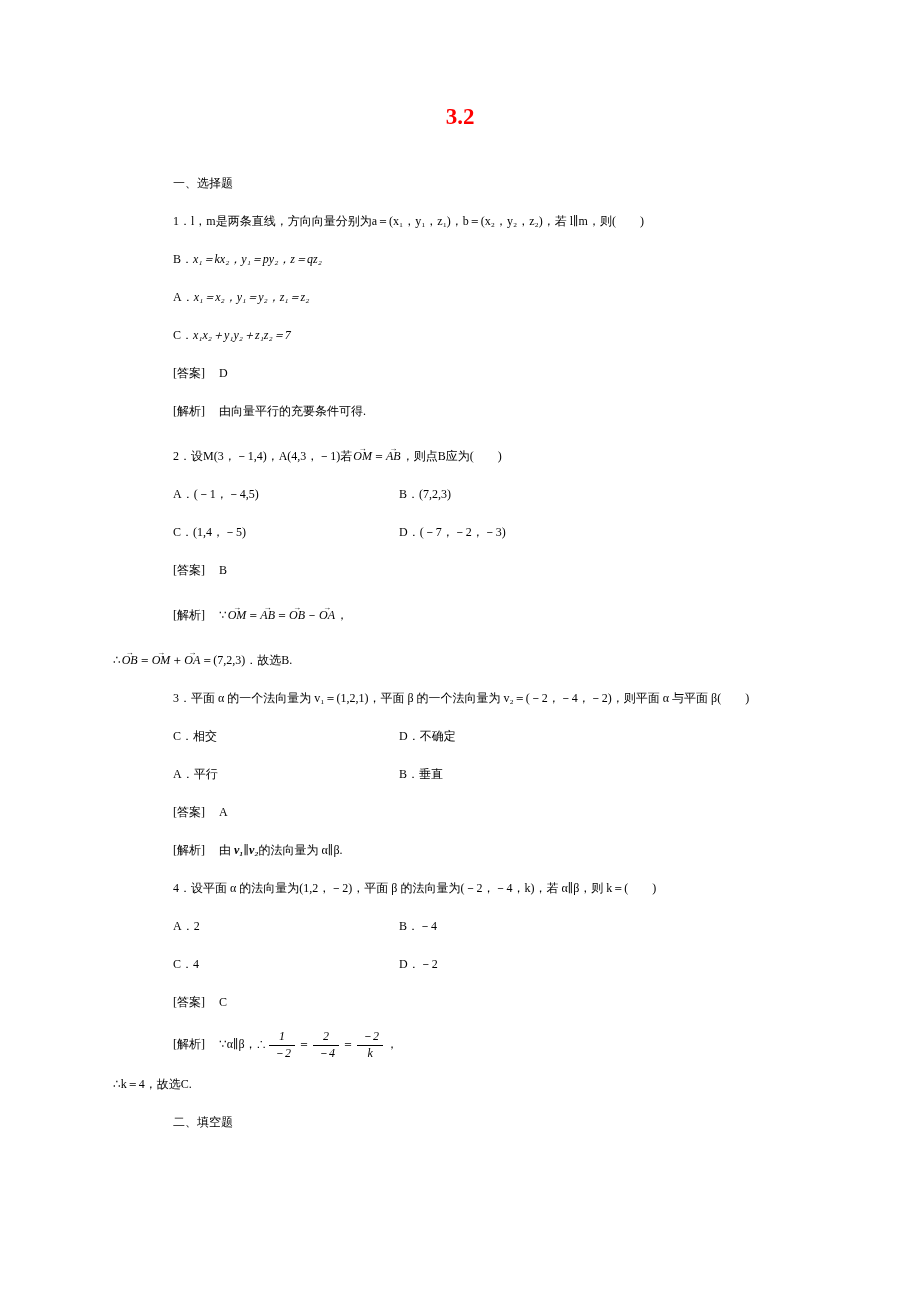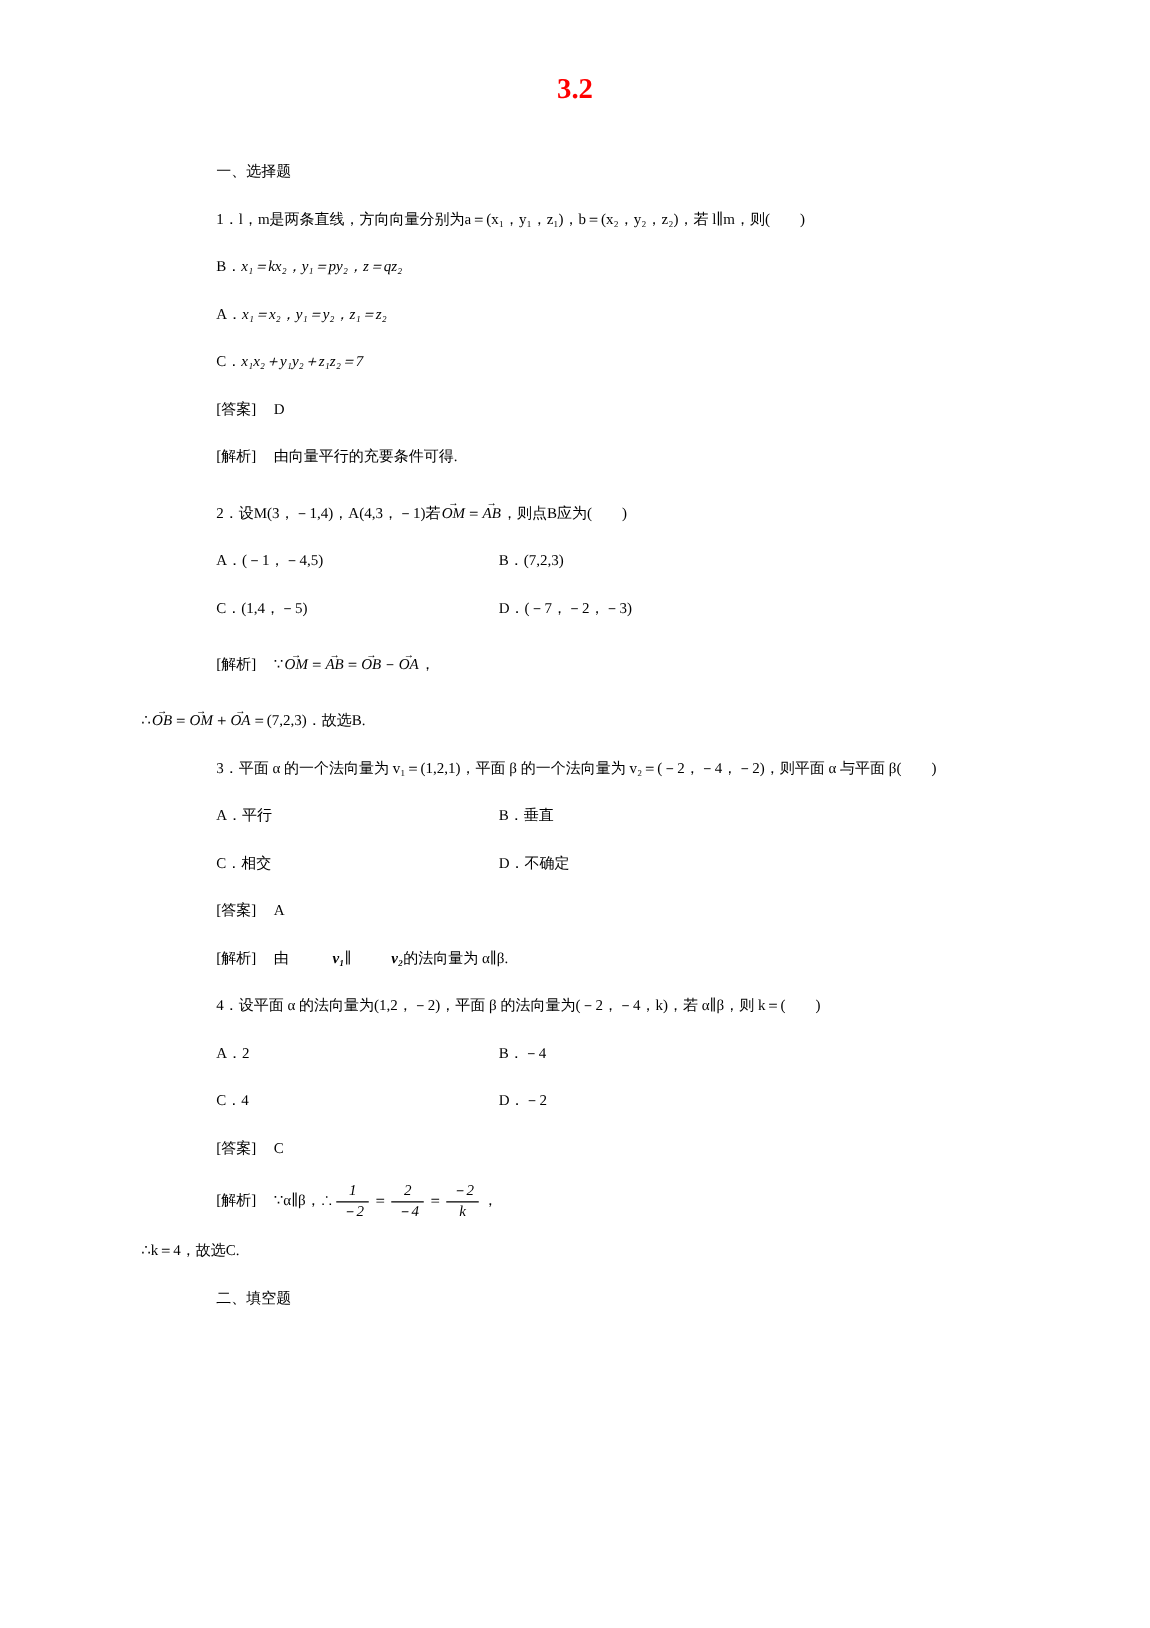--- a/index.html
+++ b/index.html
@@ -3,32 +3,32 @@
 <meta charset="utf-8">
 <style>
   * { box-sizing: border-box; }
   html, body { margin: 0; padding: 0; }
   body {
     width: 920px; height: 1302px; overflow: hidden;
     background: #ffffff; color: #000000;
     font-family: "Liberation Serif", "DejaVu Serif", serif;
   }
   .title {
-    margin: 0; padding-top: 56px;
+    margin: 0; padding-top: 102px;
     text-align: center; font-size: 23px; font-weight: 700;
     line-height: 30px;
   }
   .content { margin: 0 92px 0 113px; font-size: 12px; }
   .content > p:first-child { margin-top: 32px; }
   p { margin: 0; line-height: 38px; }
   .indent { text-indent: 60px; }
   .opt-row { padding-left: 60px; }
   .opt-col { display: inline-block; min-width: 226px; }
   .mi { font-style: italic; }
-  .bi { font-style: italic; font-weight: 700; margin-left: 32px; }
+  .bi { font-style: italic; font-weight: 700; }
   .ans-val { margin-left: 14px; }
   .vec { position: relative; font-style: italic; display: inline-block; text-indent: 0; padding: 0 1px; text-align: center; }
   .vec::after {
     content: "→"; position: absolute; left: 0; right: 0; top: -0.85em;
     font-size: 0.68em; font-style: normal; text-align: center;
   }
   .vecline { padding-top: 7px; }
   .fracline { margin: 4px 0 2px 0; }
   .frac {
     display: inline-block; vertical-align: middle; text-align: center;
@@ -51,26 +51,27 @@
     <p class="indent">1．l，m是两条直线，方向向量分别为a＝(x₁，y₁，z₁)，b＝(x₂，y₂，z₂)，若 l∥m，则(　　)</p>
     <p class="opt-row"><span>B．</span><span class="mi">x₁＝kx₂，y₁＝py₂，z＝qz₂</span></p>
     <p class="opt-row"><span>A．</span><span class="mi">x₁＝x₂，y₁＝y₂，z₁＝z₂</span></p>
     <p class="opt-row"><span>C．</span><span class="mi">x₁x₂＋y₁y₂＋z₁z₂＝7</span></p>
     <p class="indent"><span>[答案]</span><span class="ans-val">D</span></p>
     <p class="indent"><span>[解析]</span><span class="ans-val">由向量平行的充要条件可得.</span></p>
 
     <p class="indent vecline"><span>2．设M(3，－1,4)，A(4,3，－1)若</span><span class="vec">OM</span><span>＝</span><span class="vec">AB</span><span>，则点B应为(　　)</span></p>
     <p class="opt-row"><span class="opt-col"><span>A．</span><span>(－1，－4,5)</span></span><span><span>B．</span><span>(7,2,3)</span></span></p>
     <p class="opt-row"><span class="opt-col"><span>C．</span><span>(1,4，－5)</span></span><span><span>D．</span><span>(－7，－2，－3)</span></span></p>
+    <p class="indent"><span>[答案]</span><span class="ans-val">B</span></p>
     <p class="indent vecline"><span>[解析]</span><span class="ans-val">∵</span><span class="vec">OM</span><span>＝</span><span class="vec">AB</span><span>＝</span><span class="vec">OB</span><span>－</span><span class="vec">OA</span><span>，</span></p>
     <p class="vecline"><span>∴</span><span class="vec">OB</span><span>＝</span><span class="vec">OM</span><span>＋</span><span class="vec">OA</span><span>＝(7,2,3)．故选B.</span></p>
 
     <p class="indent">3．平面 α 的一个法向量为 v₁＝(1,2,1)，平面 β 的一个法向量为 v₂＝(－2，－4，－2)，则平面 α 与平面 β(　　)</p>
+    <p class="opt-row"><span class="opt-col"><span>C．</span><span>相交</span></span><span><span>D．</span><span>不确定</span></span></p>
     <p class="opt-row"><span class="opt-col"><span>A．</span><span>平行</span></span><span><span>B．</span><span>垂直</span></span></p>
-    <p class="opt-row"><span class="opt-col"><span>C．</span><span>相交</span></span><span><span>D．</span><span>不确定</span></span></p>
     <p class="indent"><span>[答案]</span><span class="ans-val">A</span></p>
     <p class="indent"><span>[解析]</span><span class="ans-val">由 </span><span class="bi">v₁</span><span>∥</span><span class="bi">v₂</span><span>的法向量为 α∥β.</span></p>
 
     <p class="indent">4．设平面 α 的法向量为(1,2，－2)，平面 β 的法向量为(－2，－4，k)，若 α∥β，则 k＝(　　)</p>
     <p class="opt-row"><span class="opt-col"><span>A．</span><span>2</span></span><span><span>B．</span><span>－4</span></span></p>
     <p class="opt-row"><span class="opt-col"><span>C．</span><span>4</span></span><span><span>D．</span><span>－2</span></span></p>
     <p class="indent"><span>[答案]</span><span class="ans-val">C</span></p>
     <p class="indent fracline"><span>[解析]</span><span class="ans-val">∵α∥β，∴</span><span class="frac"><span class="num">1</span><span class="den">－2</span></span><span>＝</span><span class="frac"><span class="num">2</span><span class="den">－4</span></span><span>＝</span><span class="frac"><span class="num">－2</span><span class="den">k</span></span><span>，</span></p>
     <p>∴k＝4，故选C.</p>
 

